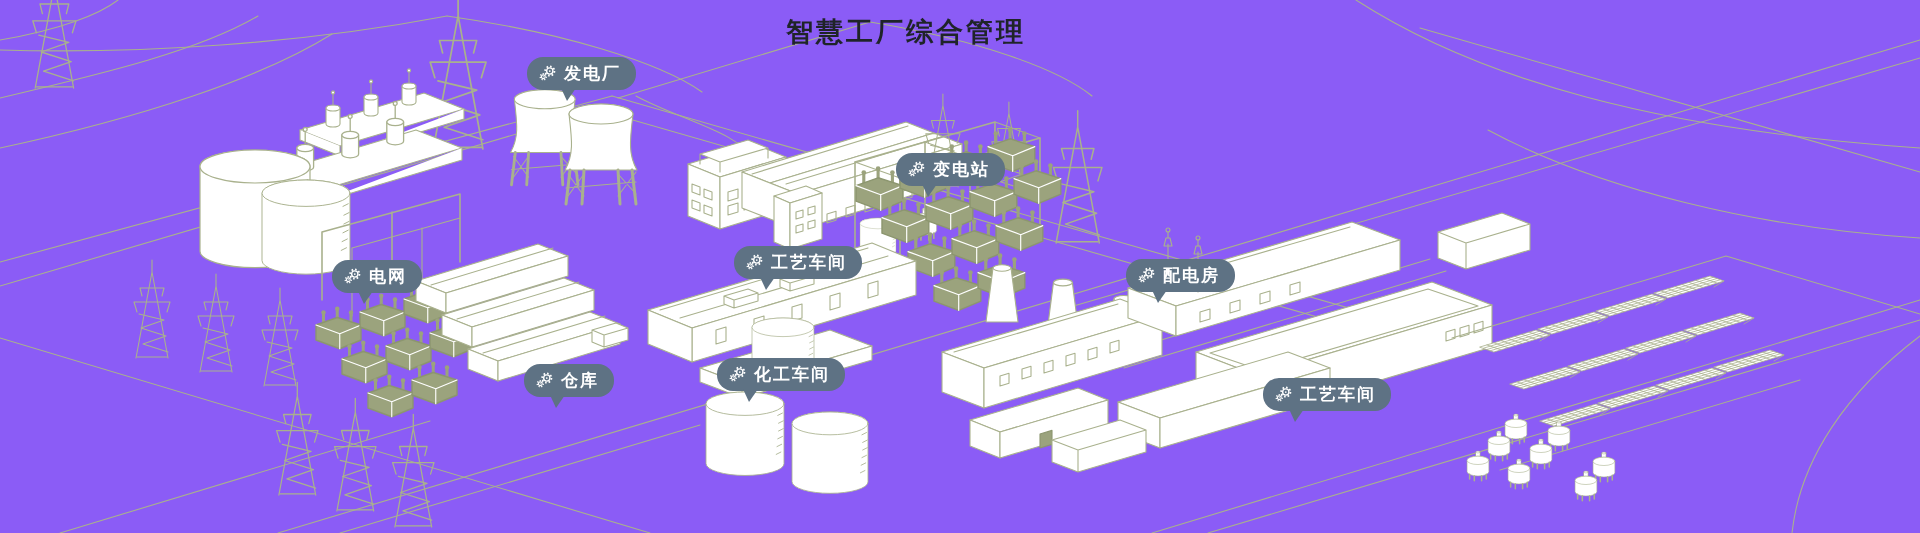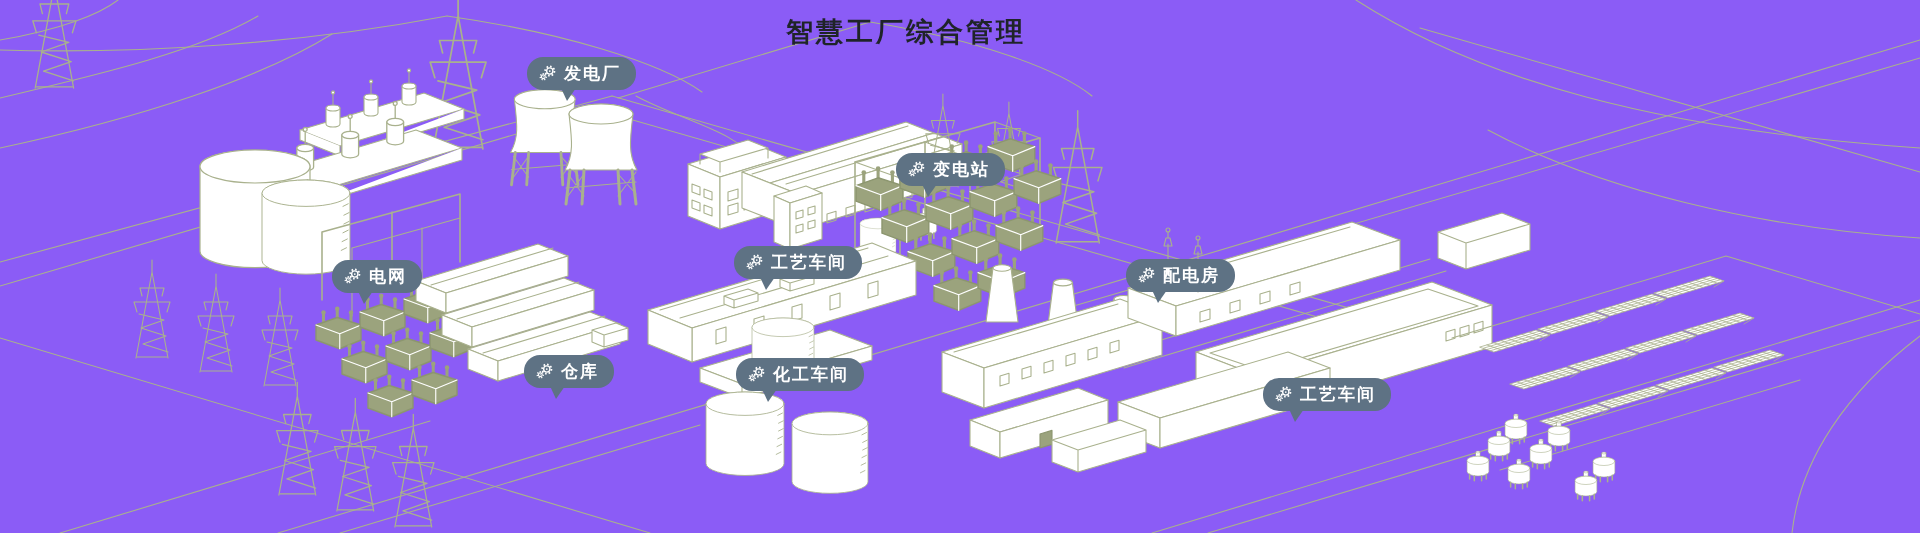--- a/index.html
+++ b/index.html
@@ -25,22 +25,22 @@
     border-left:6px solid transparent;border-right:9px solid transparent;
     border-top:13px solid var(--badge-bg,#5e7284);width:0;height:0;
   }
   .badge .gicon{flex:0 0 auto;display:block;}
   #b-power-plant{left:527px;top:57px}
   #b-power-plant::after{left:34px}
   #b-substation{left:896px;top:153px}
   #b-power-grid{left:332px;top:260px}
   #b-production{left:734px;top:246px}
   #b-distribution{left:1126px;top:259px}
-  #b-warehouse{left:524px;top:355px}
-  #b-chemical{left:736px;top:358px}
+  #b-warehouse{left:524px;top:364px}
+  #b-chemical{left:717px;top:358px}
   #b-process{left:1263px;top:378px}
 </style>
 </head>
 <body>
 
 <div class="stage">
 
   <svg id="scene" width="1920" height="533" viewBox="0 0 1920 533" fill="none" stroke-width="1.1" stroke-linejoin="round" stroke-linecap="round">
     <defs>
 

